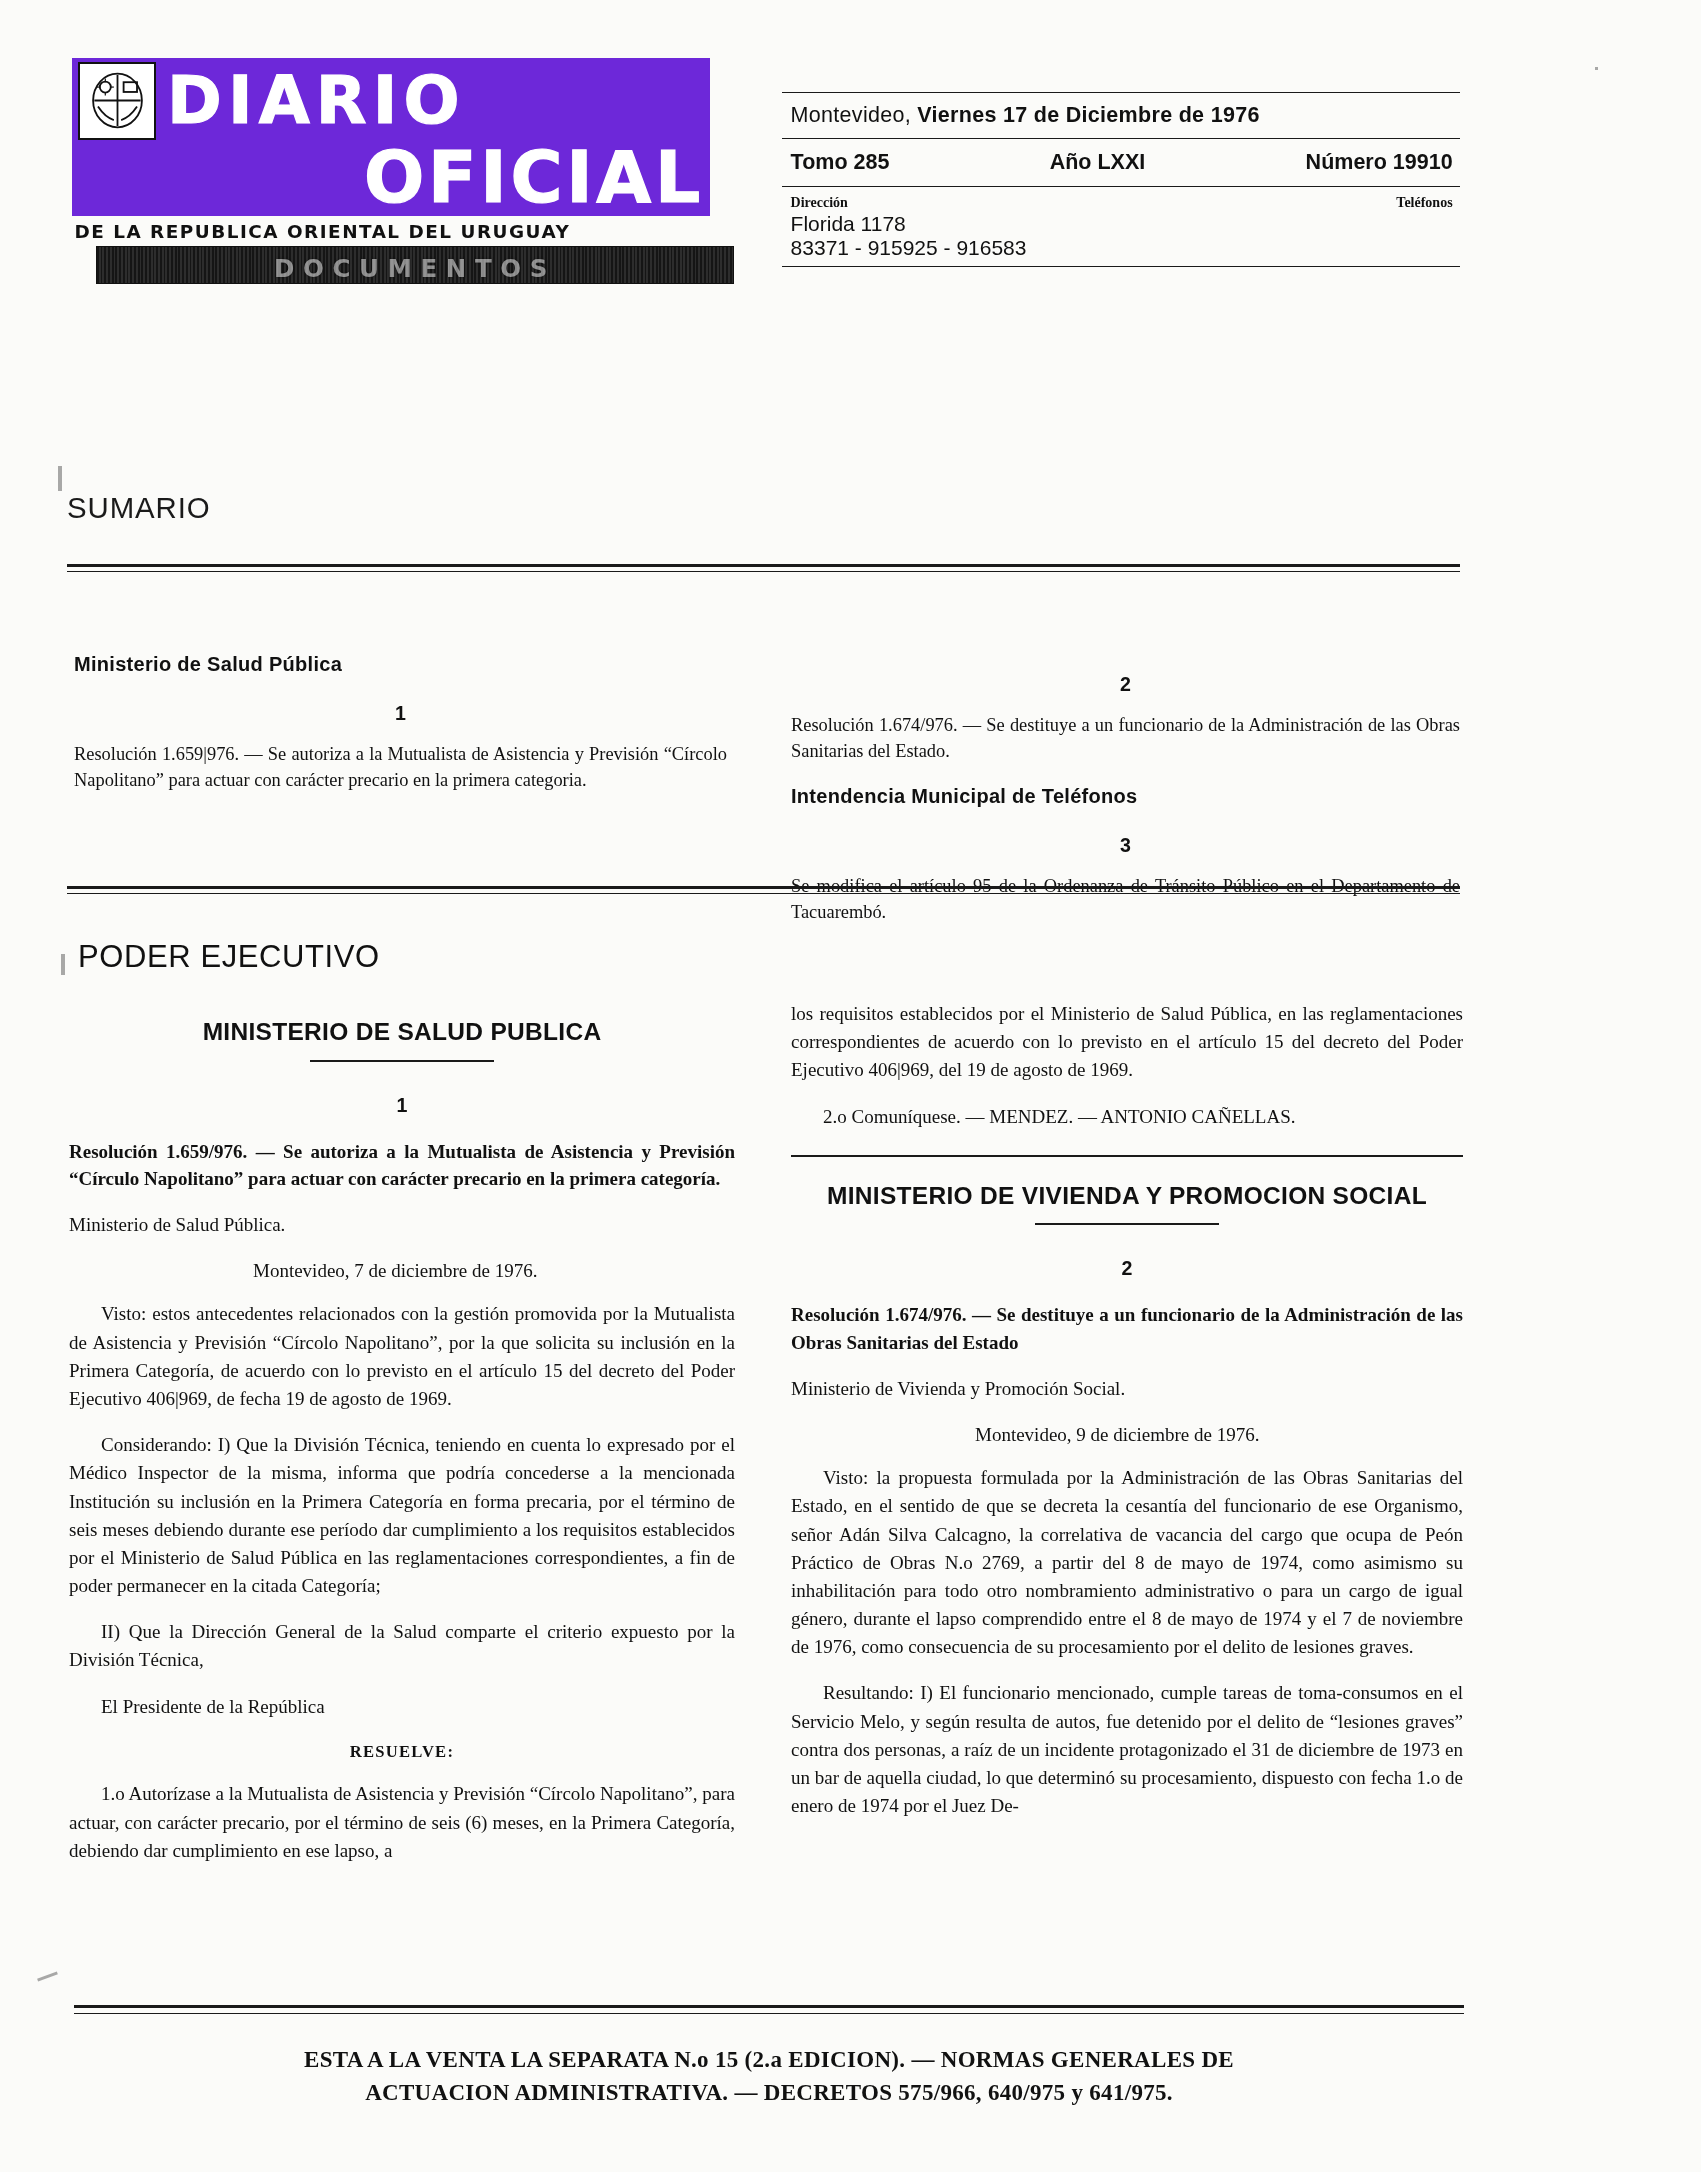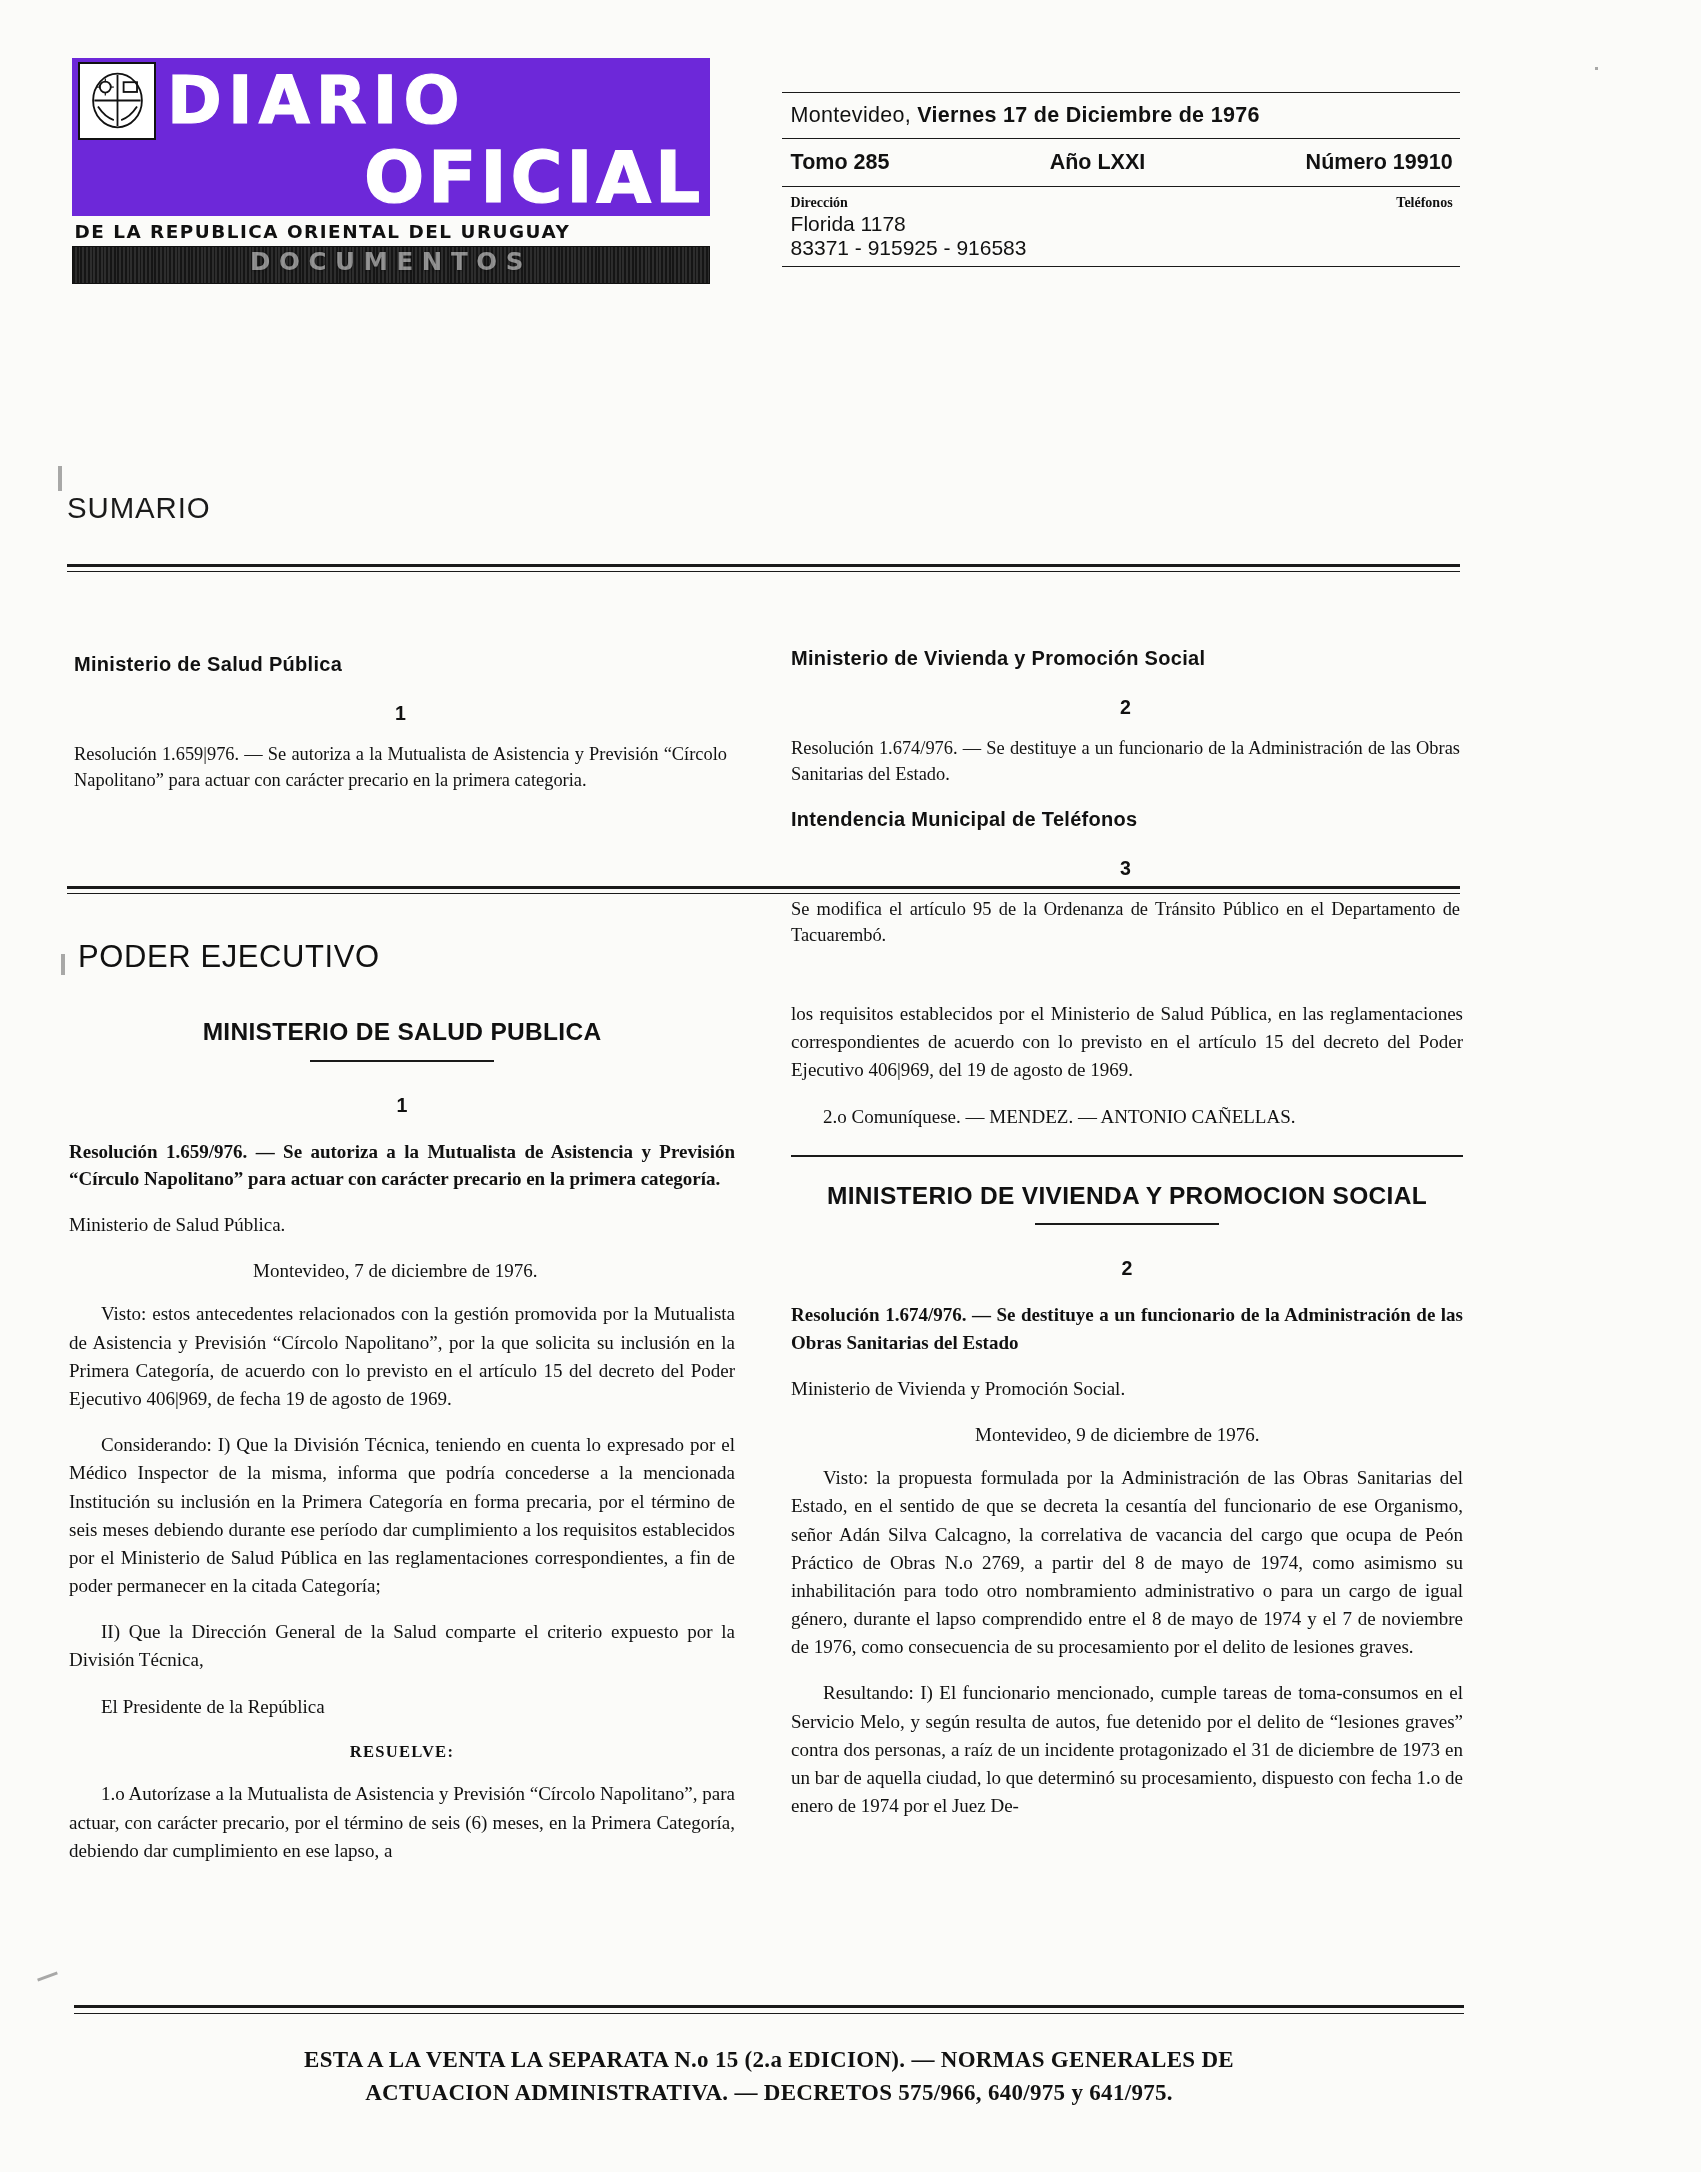--- a/index.html
+++ b/index.html
@@ -75,24 +75,25 @@
     margin-top: 4.9px;
     margin-left: 2.5px;
   }
   .documentos-bar {
     margin-top: 4.9px;
     width: 638px;
     height: 38px;
     background:
       repeating-linear-gradient(90deg, #151515 0 1.8px, #2d2d2d 1.8px 3.7px);
     display: flex;
-    align-items: flex-start;
+    align-items: flex-end;
     justify-content: center;
     border: 1.2px solid #111;
     box-sizing: border-box;
+    margin-left: 24px;
   }
   .documentos-text {
     font-family: "DejaVu Sans", sans-serif;
     font-weight: bold;
     font-size: 24.5px;
     letter-spacing: 8.6px;
     color: #e9e9e9;
     opacity: 0.55;
     text-shadow: 0 0 2.5px #000;
   }
@@ -361,21 +362,20 @@
     <div class="r2"></div>
   </div>
 
   <div class="sum-col-left">
     <div class="sum-head">Ministerio de Salud Pública</div>
     <div class="sum-num">1</div>
     <div class="sum-body">Resolución 1.659|976. — Se autoriza a la Mutualista de Asistencia y Previsión “Círcolo Napolitano” para actuar con carácter precario en la primera categoria.</div>
   </div>
 
   <div class="sum-col-right">
-    <div class="sum-head">Ministerio de Vivienda y Promoción Social</div>
     <div class="sum-num">2</div>
     <div class="sum-body">Resolución 1.674/976. — Se destituye a un funcionario de la Administración de las Obras Sanitarias del Estado.</div>
     <div class="sum-head" style="margin-top:21px">Intendencia Municipal de Teléfonos</div>
     <div class="sum-num">3</div>
     <div class="sum-body">Se modifica el artículo 95 de la Ordenanza de Tránsito Público en el Departamento de Tacuarembó.</div>
   </div>
 
   <div class="double-rule" style="top:886px">
     <div class="r1"></div>
     <div class="r2"></div>

